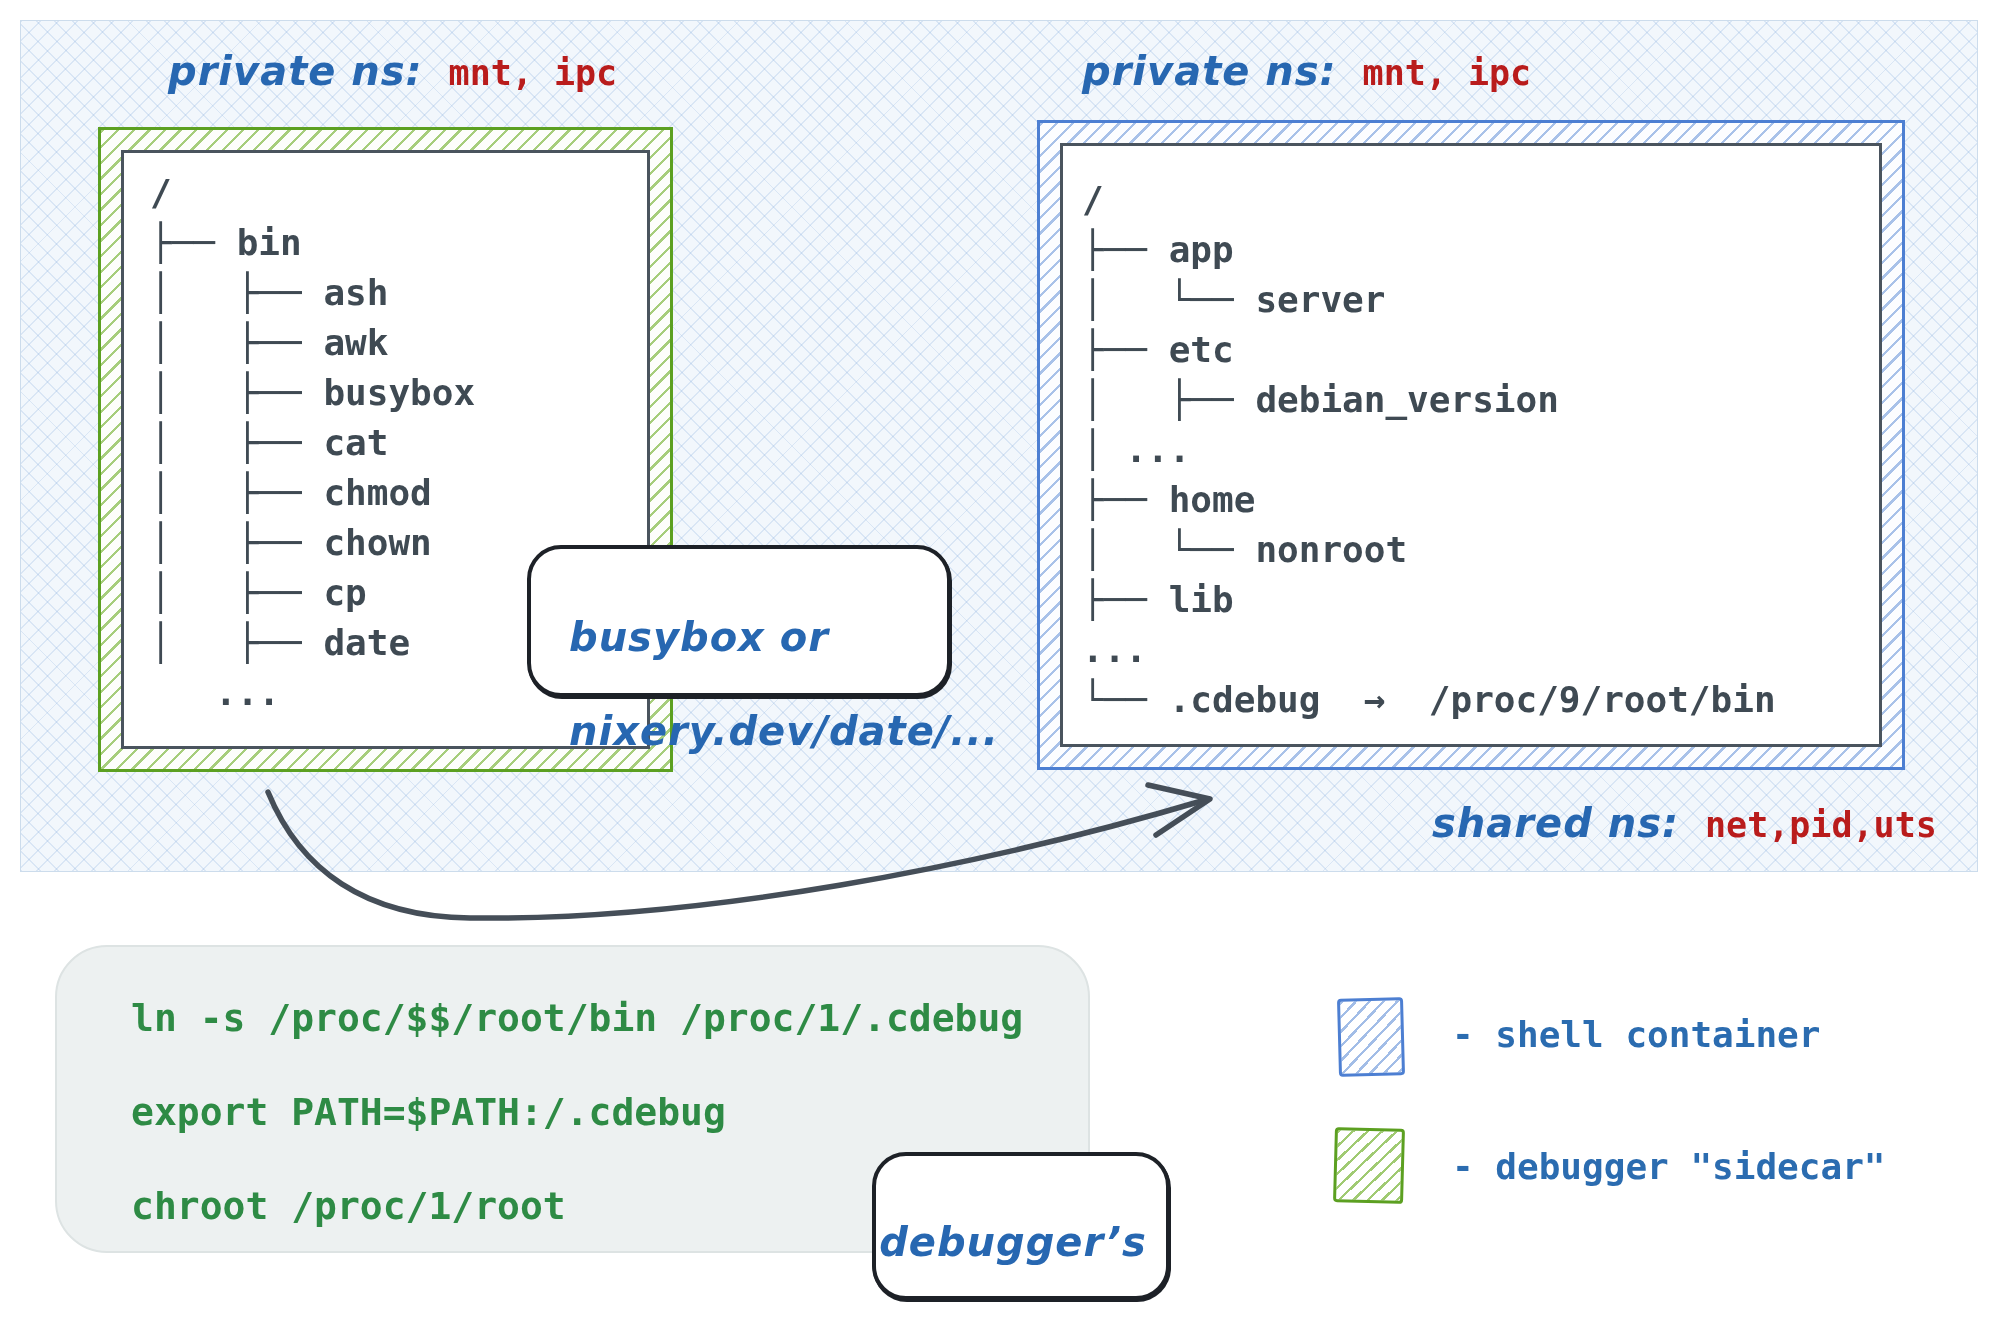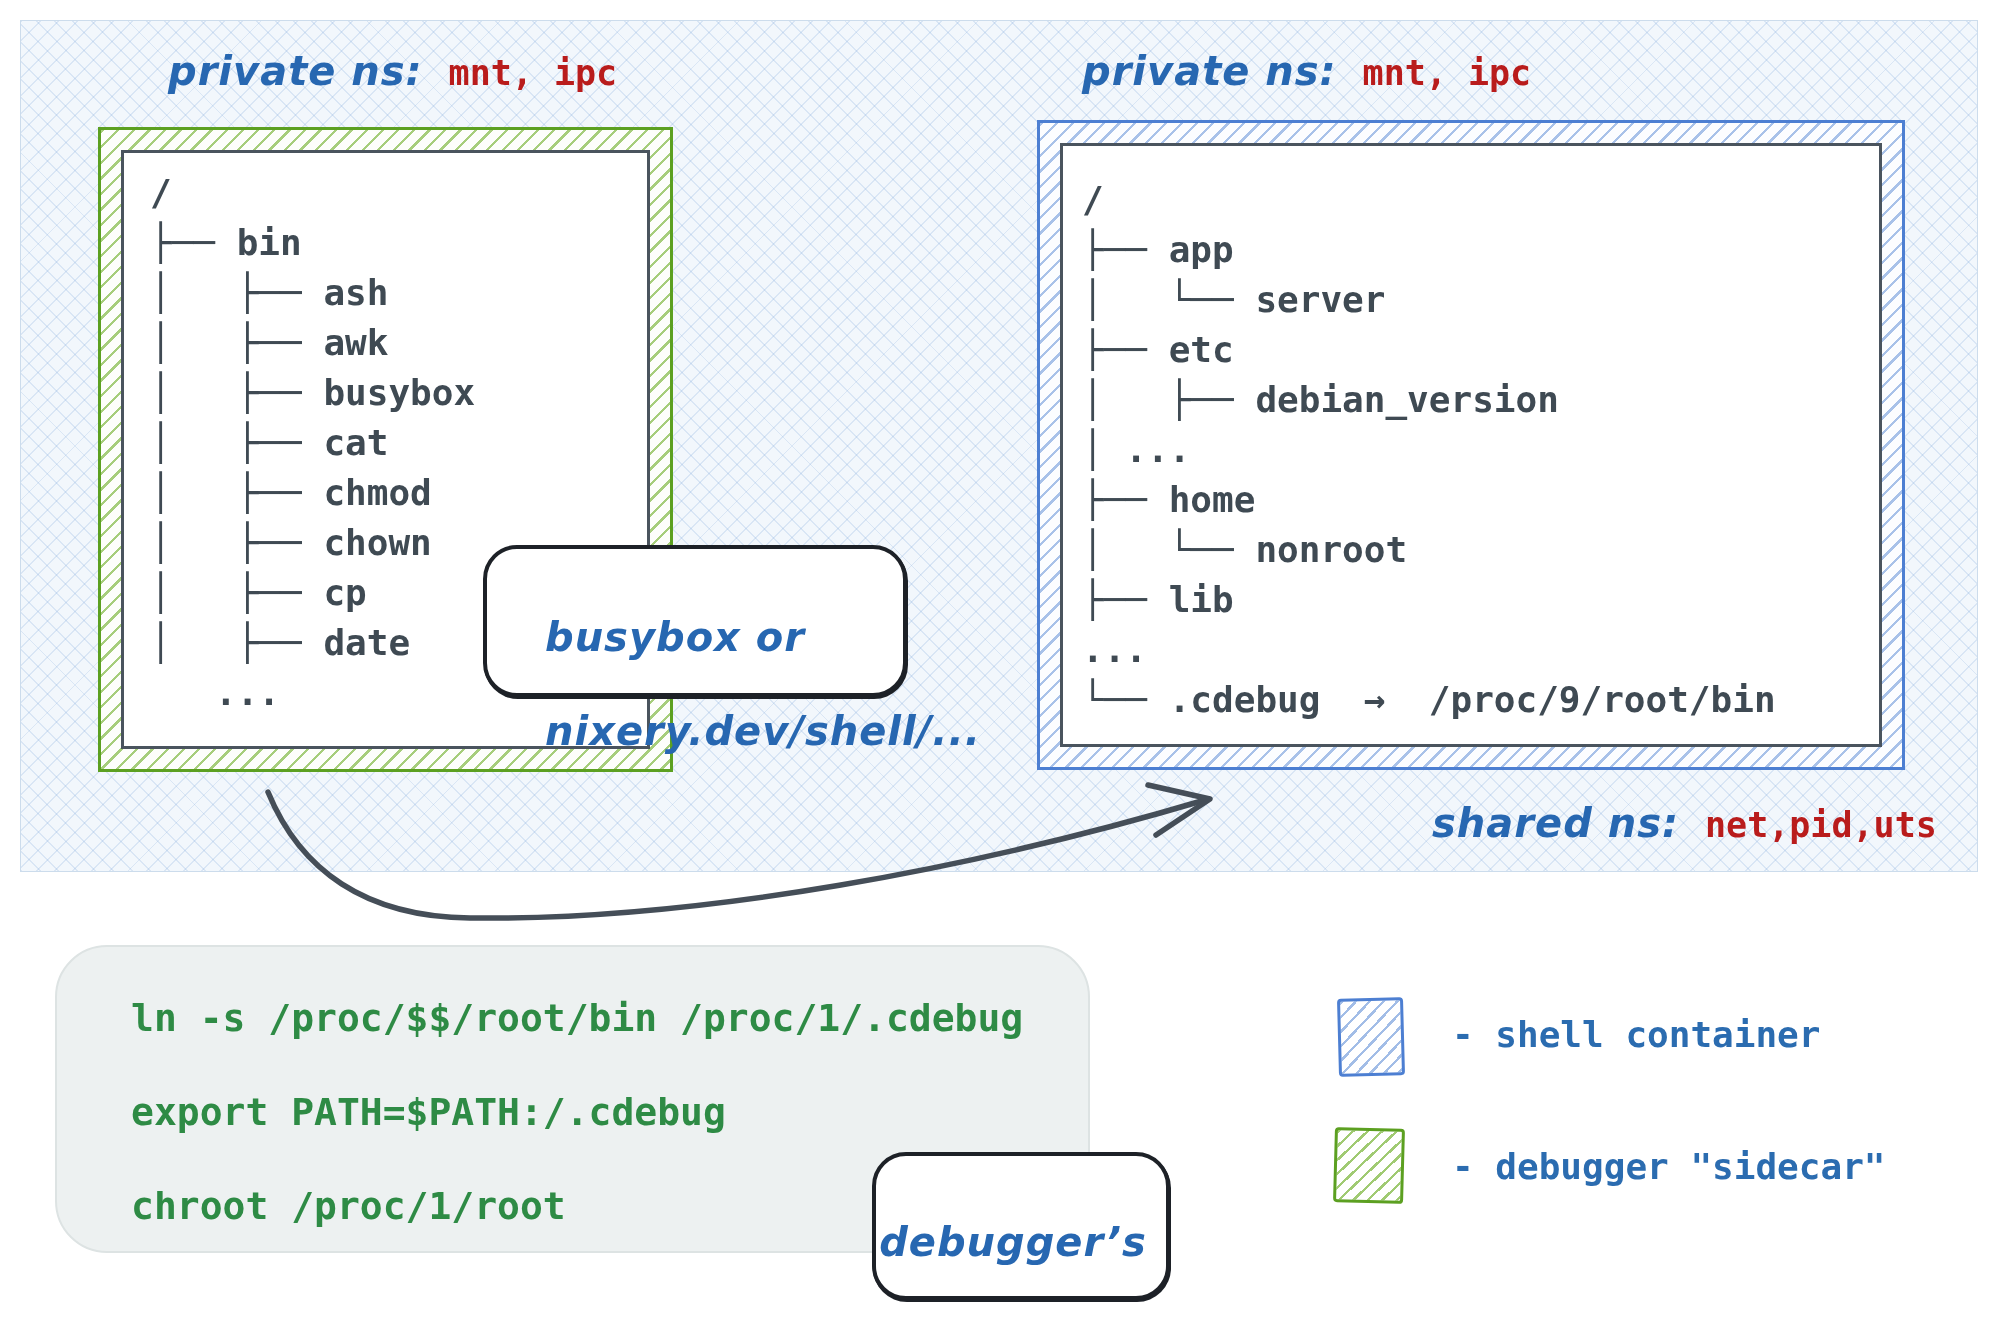--- a/index.html
+++ b/index.html
@@ -58,21 +58,21 @@
   #ns-left{left:168px;top:48px;}
   #ns-right{left:1082px;top:48px;}
   #ns-shared{left:1432px;top:800px;}
   
   .bubble{
     position:absolute;background:#ffffff;border:4px solid #1d2127;
     border-radius:34px;box-sizing:border-box;
     box-shadow:1px 2px 0 0 #1d2127;
   }
   .bubble .hand{font-size:40px;line-height:52px;display:block;}
-  #bubble-image{left:483px;top:545px;width:424px;height:152px;padding:20px 0 0 58px;}
+  #bubble-image{left:527px;top:545px;width:424px;height:152px;padding:20px 0 0 38px;}
   #bubble-entry{left:872px;top:1152px;width:298px;height:148px;padding:18px 16px 0 0;text-align:center;}
   
   .code-block{
     position:absolute;left:55px;top:945px;width:1035px;height:308px;
     background:#edf1f1;border:2px solid #dde3e3;border-radius:52px;box-sizing:border-box;
   }
   .code-block pre{
     margin:0;padding:24px 0 1px 74px;
     font-family:"DejaVu Sans Mono",monospace;font-weight:bold;
     font-size:38px;line-height:94px;color:#2e8b45;
@@ -147,21 +147,21 @@
   <span class="hand">shared ns:</span><span class="ns-mono">net,pid,uts</span>
 </div>
 
 <svg id="flow-arrow" width="1070" height="190" viewBox="0 0 1070 190">
   <path d="M 68 17 C 100 95, 165 142, 270 143 C 500 146, 780 92, 1005 25" fill="none" stroke="#454e58" stroke-width="5.5" stroke-linecap="round"></path>
   <path d="M 948 10 L 1010 24 L 956 60" fill="none" stroke="#454e58" stroke-width="5.5" stroke-linecap="round" stroke-linejoin="round"></path>
 </svg>
 
 <div class="bubble" id="bubble-image">
   <span class="hand">busybox or</span>
-  <span class="hand">nixery.dev/shell/...</span>
+  <span class="hand">nixery.dev/date/...</span>
 </div>
 
 <div class="code-block">
   <pre>ln -s /proc/$$/root/bin /proc/1/.cdebug
 export PATH=$PATH:/.cdebug
 chroot /proc/1/root</pre>
 </div>
 
 <div class="bubble" id="bubble-entry">
   <span class="hand">debugger’s</span>

